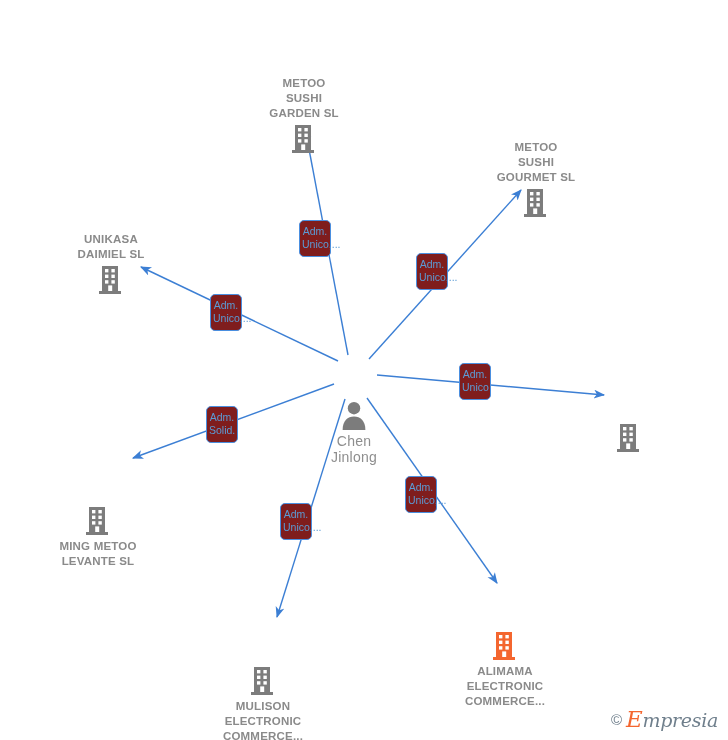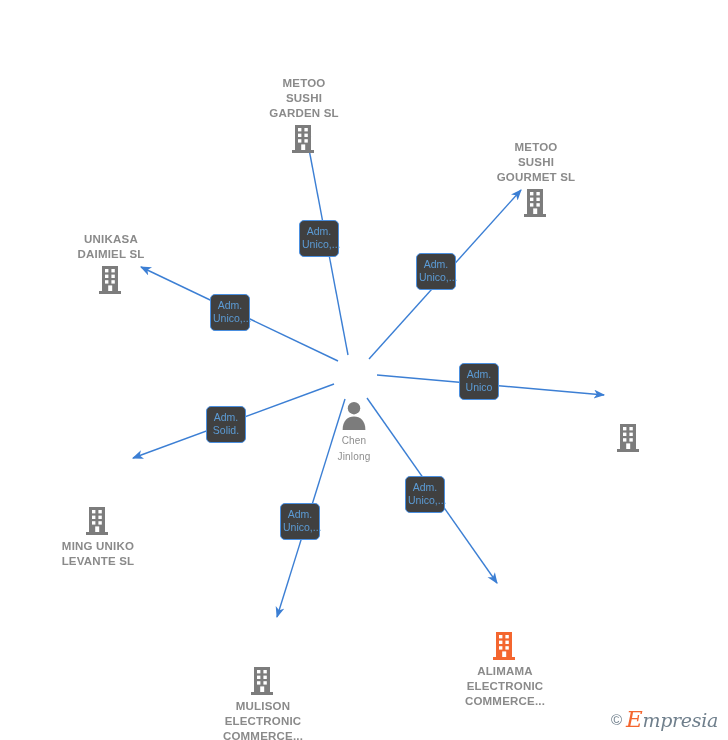--- a/index.html
+++ b/index.html
@@ -41,43 +41,43 @@
     font-size: 11.5px;
     font-weight: bold;
     color: #8a8a8a;
     letter-spacing: 0.2px;
     line-height: 15px;
     margin-top: 3px;
     white-space: pre-line;
   }
   .node.person .label {
     font-weight: normal;
-    font-size: 10px;
+    font-size: 14px;
     color: #8e8e8e;
     line-height: 16px;
   }
   .node.above .label {
     margin-top: 0;
     margin-bottom: 3px;
   }
   .node.highlight .label {
     color: #8a8a8a;
   }
   .edge-label {
     position: absolute;
     box-sizing: border-box;
     border: 1.3px solid #4a8fe0;
     border-radius: 5px;
-    background: #404040;
+    background: #7f1d1d;
     color: #5b9bd5;
     font-size: 10.5px;
     line-height: 13px;
     text-align: center;
     padding: 4px 2px 5px 2px;
-    width: 40px;
+    width: 32px;
     margin-left: -27px;
     margin-top: -18px;
     white-space: pre-line;
   }
   #watermark {
     position: absolute;
     right: 10px;
     bottom: 8px;
     display: flex;
     align-items: center;
@@ -207,21 +207,21 @@
         <rect x="2" y="26" width="22" height="3" fill="#7c7c7c"></rect>
         <rect x="8" y="4" width="3.4" height="3.4" fill="#ffffff"></rect>
         <rect x="14.4" y="4" width="3.4" height="3.4" fill="#ffffff"></rect>
         <rect x="8" y="9.6" width="3.4" height="3.4" fill="#ffffff"></rect>
         <rect x="14.4" y="9.6" width="3.4" height="3.4" fill="#ffffff"></rect>
         <rect x="8" y="15.2" width="3.4" height="3.4" fill="#ffffff"></rect>
         <rect x="14.4" y="15.2" width="3.4" height="3.4" fill="#ffffff"></rect>
         <rect x="11.2" y="20.4" width="4" height="5.6" fill="#ffffff"></rect>
       </svg>
     </span>
-    <span class="label">MING UNIKO
+    <span class="label">MING METOO
 LEVANTE SL</span>
   </div>
 
   <div class="node" style="left:263px; top:626px;">
     <span class="glyph">
       <svg width="28" height="30" viewBox="0 0 28 30">
         <rect x="5" y="1" width="16" height="25" fill="#7c7c7c"></rect>
         <rect x="2" y="26" width="22" height="3" fill="#7c7c7c"></rect>
         <rect x="8" y="4" width="3.4" height="3.4" fill="#ffffff"></rect>
         <rect x="14.4" y="4" width="3.4" height="3.4" fill="#ffffff"></rect>

